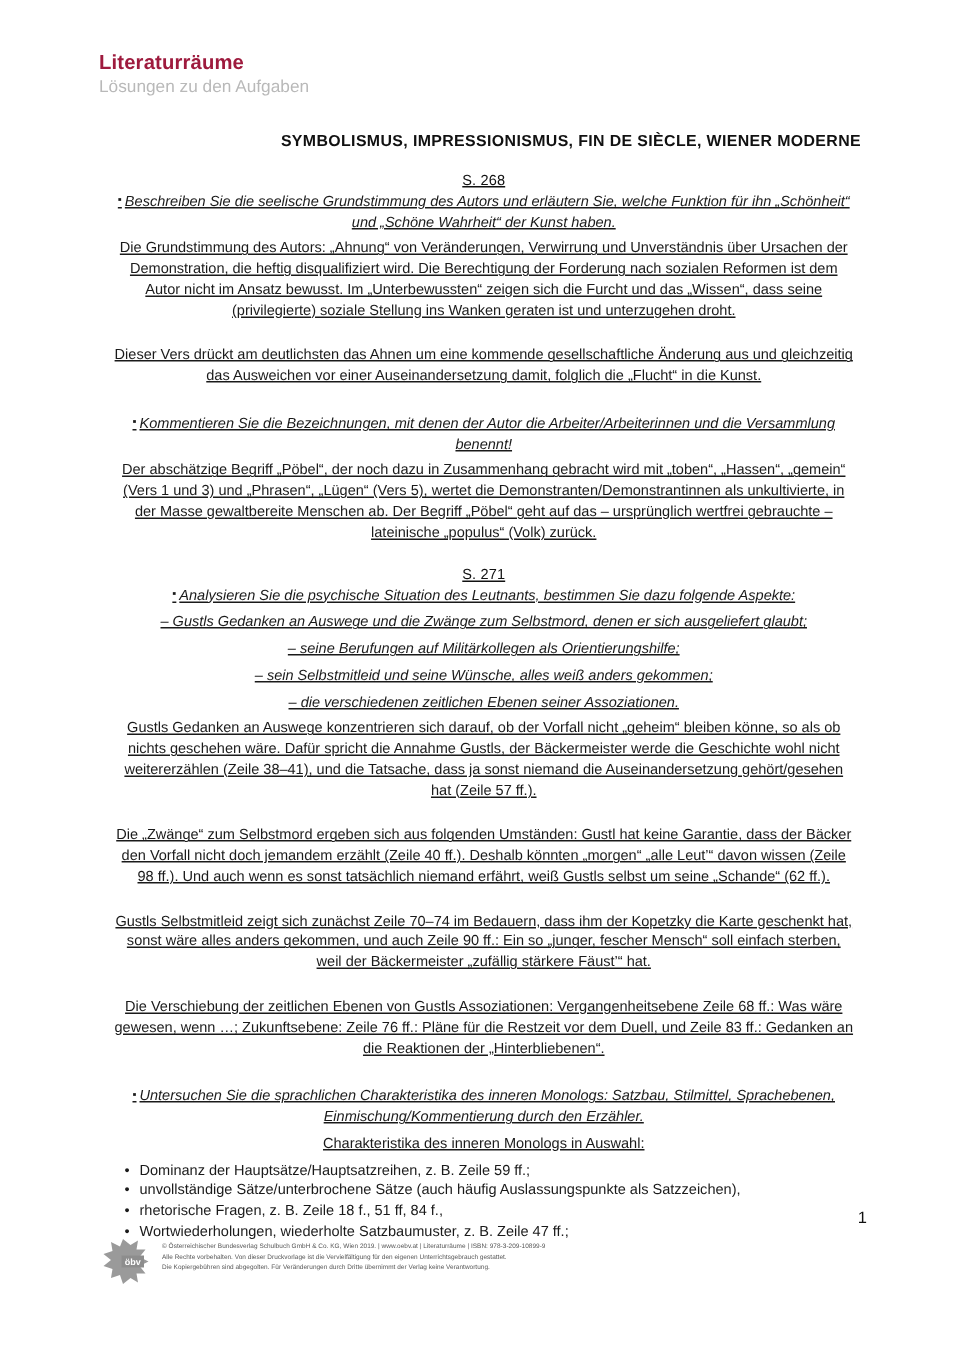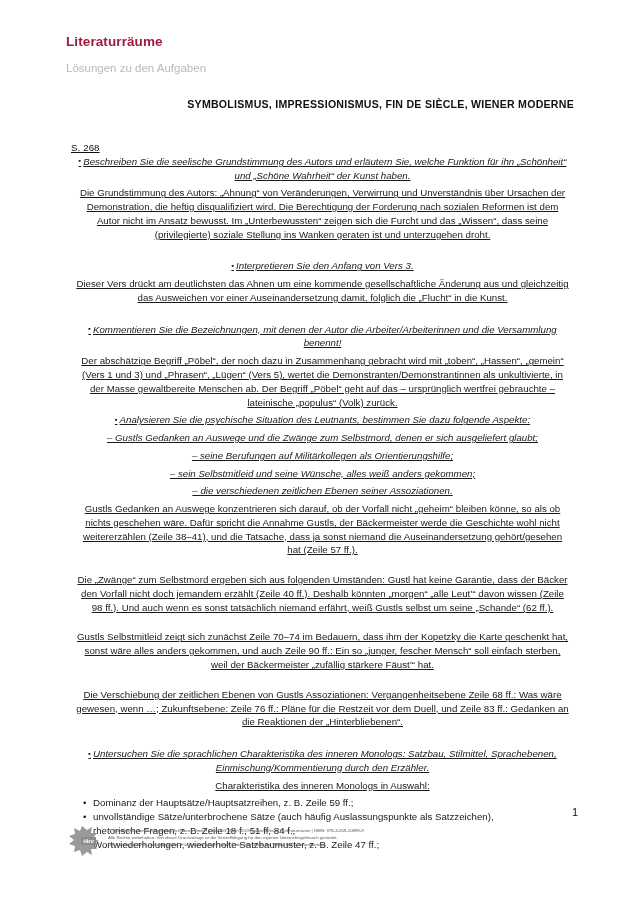--- a/index.html
+++ b/index.html
@@ -34,43 +34,44 @@
     font-size: 13.5px;
     font-weight: bold;
     color: #9e1b3e;
     letter-spacing: 0.1px;
     line-height: 1.25;
   }
   .brand-sub {
     font-size: 11.5px;
     color: #b9b9b9;
     line-height: 1.3;
-    margin-top: 10px;
+    margin-top: 0;
   }
 
   .doc-title {
     margin-top: 22px;
     margin-left: 5px;
     font-size: 10.6px;
     font-weight: bold;
     letter-spacing: 0.25px;
     color: #111;
     text-align: right;
   }
 
   
   .section {
     margin-left: 5px;
   }
   .section-ref {
-    margin-top: 32px;
+    margin-top: 15px;
     font-size: 9.7px;
     text-decoration: underline;
     color: #111;
     letter-spacing: 0.1px;
+    text-align: center;
   }
   p {
     margin: 4px;
     font-size: 9.7px;
     line-height: 1.42;
     color: #1a1a1a;
     text-align: center;
     text-decoration: underline;
   }
   .q {
@@ -168,30 +169,30 @@
     <div class="doc-title">SYMBOLISMUS, IMPRESSIONISMUS, FIN DE SIÈCLE, WIENER MODERNE</div>
 
     <div class="section">
       <div class="section-ref">S. 268</div>
 
       <p class="q"><span class="bullet-sq">▪</span><span>Beschreiben Sie die seelische Grundstimmung des Autors und erläutern Sie, welche Funktion für ihn „Schönheit“ und „Schöne Wahrheit“ der Kunst haben.</span></p>
       <p class="ans">Die Grundstimmung des Autors: „Ahnung“ von Veränderungen, Verwirrung und Unverständnis über Ursachen der Demonstration, die heftig disqualifiziert wird. Die Berechtigung der Forderung nach sozialen Reformen ist dem Autor nicht im Ansatz bewusst. Im „Unterbewussten“ zeigen sich die Furcht und das „Wissen“, dass seine (privilegierte) soziale Stellung ins Wanken geraten ist und unterzugehen droht.</p>
 
       <div class="gap"></div>
 
-      <p class="q"><span class="bullet-sq">▪</span><span>Interpretieren Sie den Anfang von Vers 3.</span></p>
       <p class="ans">Dieser Vers drückt am deutlichsten das Ahnen um eine kommende gesellschaftliche Änderung aus und gleichzeitig das Ausweichen vor einer Auseinandersetzung damit, folglich die „Flucht“ in die Kunst.</p>
 
       <div class="gap"></div>
 
       <p class="q"><span class="bullet-sq">▪</span><span>Kommentieren Sie die Bezeichnungen, mit denen der Autor die Arbeiter/Arbeiterinnen und die Versammlung benennt!</span></p>
       <p class="ans">Der abschätzige Begriff „Pöbel“, der noch dazu in Zusammenhang gebracht wird mit „toben“, „Hassen“, „gemein“ (Vers 1 und 3) und „Phrasen“, „Lügen“ (Vers 5), wertet die Demonstranten/Demonstrantinnen als unkultivierte, in der Masse gewaltbereite Menschen ab. Der Begriff „Pöbel“ geht auf das – ursprünglich wertfrei gebrauchte – lateinische „populus“ (Volk) zurück.</p>
     </div>
 
     <div class="section">
+      <div class="section-ref">S. 271</div>
 
       <p class="q"><span class="bullet-sq">▪</span><span>Analysieren Sie die psychische Situation des Leutnants, bestimmen Sie dazu folgende Aspekte:</span></p>
 
       <p class="dash-line">– Gustls Gedanken an Auswege und die Zwänge zum Selbstmord, denen er sich ausgeliefert glaubt;</p>
       <p class="dash-line">– seine Berufungen auf Militärkollegen als Orientierungshilfe;</p>
       <p class="dash-line">– sein Selbstmitleid und seine Wünsche, alles weiß anders gekommen;</p>
       <p class="dash-line">– die verschiedenen zeitlichen Ebenen seiner Assoziationen.</p>
 
       <p class="ans">Gustls Gedanken an Auswege konzentrieren sich darauf, ob der Vorfall nicht „geheim“ bleiben könne, so als ob nichts geschehen wäre. Dafür spricht die Annahme Gustls, der Bäckermeister werde die Geschichte wohl nicht weitererzählen (Zeile 38–41), und die Tatsache, dass ja sonst niemand die Auseinandersetzung gehört/gesehen hat (Zeile 57 ff.).</p>
 

